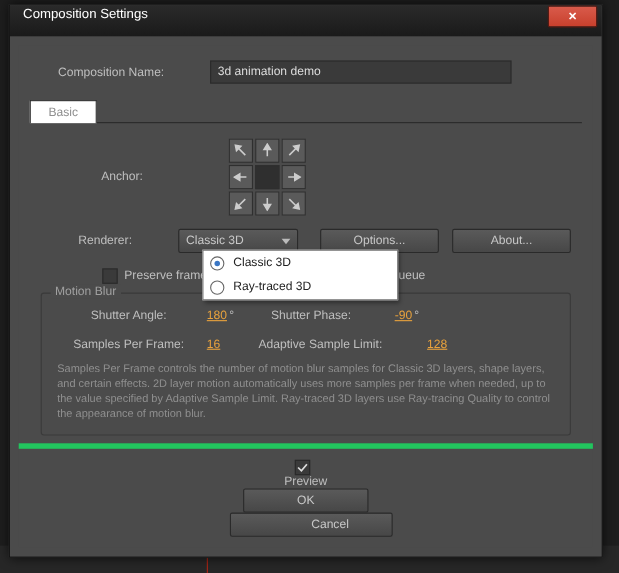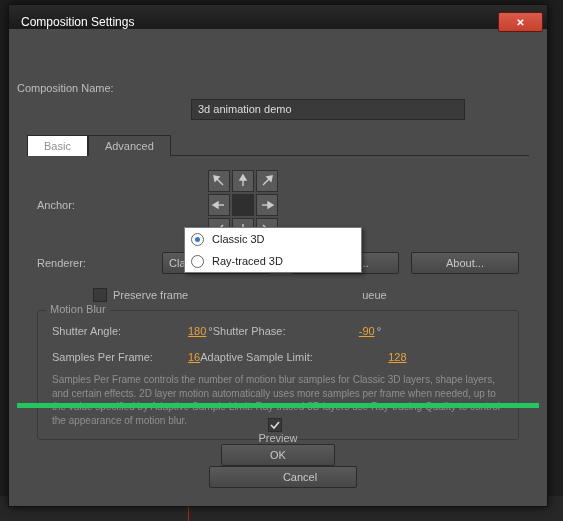--- a/index.html
+++ b/index.html
@@ -1,23 +1,23 @@
 <!DOCTYPE html>
 <html><head>
 <meta charset="utf-8">
 <style>
   html,body{margin:0;padding:0;background:#1e1e1e;font-family:"Segoe UI",Tahoma,sans-serif;font-size:11px;color:#bfbfbf;}
   .win{position:absolute;left:8px;top:4px;width:538px;height:501px;background:#4b4b4b;border:1px solid #111;box-shadow:0 0 10px rgba(0,0,0,.7);}
-  .titlebar{height:14px;background:linear-gradient(#2a2a2a,#1a1a1a);display:flex;align-items:center;padding:10px 4px 0 12px;color:#fff;font-size:12px;}
+  .titlebar{height:28px;background:linear-gradient(#2a2a2a,#1a1a1a);display:flex;padding:0 4px 0 12px;color:#fff;font-size:12px;}
   .titlebar .title{flex:1;}
   .closebtn{width:43px;height:18px;background:linear-gradient(#d95b4b,#c8402d);border:1px solid #5a1a12;border-radius:2px;display:flex;align-items:center;justify-content:center;color:#fff;font-weight:bold;font-size:10px;cursor:pointer;}
   .body{position:absolute;left:8px;top:36px;right:8px;bottom:8px;background:#4b4b4b;}
   .row{display:flex;align-items:center;margin-bottom:6px;}
-  .lbl{text-align:left;color:#bfbfbf;}
-  .textfield{background:#3a3a3a;border:1px solid #2a2a2a;height:19px;padding:0 6px;color:#ddd;line-height:19px;margin-top:44px;}
+  .lbl{text-align:center;color:#bfbfbf;}
+  .textfield{background:#3a3a3a;border:1px solid #2a2a2a;height:19px;padding:0 6px;color:#ddd;line-height:19px;}
   
   .tabs{display:flex;margin:14px 0 0 10px;align-items:flex-end;}
   .tab{padding:4px 16px;background:#3e3e3e;border:1px solid #2a2a2a;border-bottom:none;color:#8f8f8f;cursor:pointer;position:relative;top:1px;}
   .tab.active{background:#4b4b4b;color:#bfbfbf;z-index:2;}
   .tab.inactive{background:#ffffff;}
   .tabpanel{border-top:1px solid #2a2a2a;margin:0 10px;padding:14px 10px 10px 10px;}
   
   .anchorgrid{display:grid;grid-template-columns:repeat(3,22px);grid-template-rows:repeat(3,22px);gap:2px;}
   .anchorgrid .cell{background:#5a5a5a;border:1px solid #2f2f2f;display:flex;align-items:center;justify-content:center;cursor:pointer;}
   .anchorgrid svg{width:14px;height:14px;}
@@ -62,21 +62,20 @@
 
     <div class="row" style="margin:14px 0 0 0;">
       <div class="lbl" style="width:168px;">Composition Name:</div>
       <div class="textfield" style="width:260px;margin-left:6px;">
         <span>3d animation demo</span>
       </div>
     </div>
 
     <div class="tabs">
       <div class="tab inactive"><span>Basic</span></div>
-      <div class="tab active"><span>Advanced</span></div>
     </div>
 
     <div class="tabpanel">
 
       <div class="row" style="align-items:center;gap:15px;">
         <div class="lbl" style="width:148px;">Anchor:</div>
         <div class="anchorgrid" style="margin-left:8px;">
           <div class="cell">
               <svg viewBox="0 0 14 14">
                 <g class="arrow">

